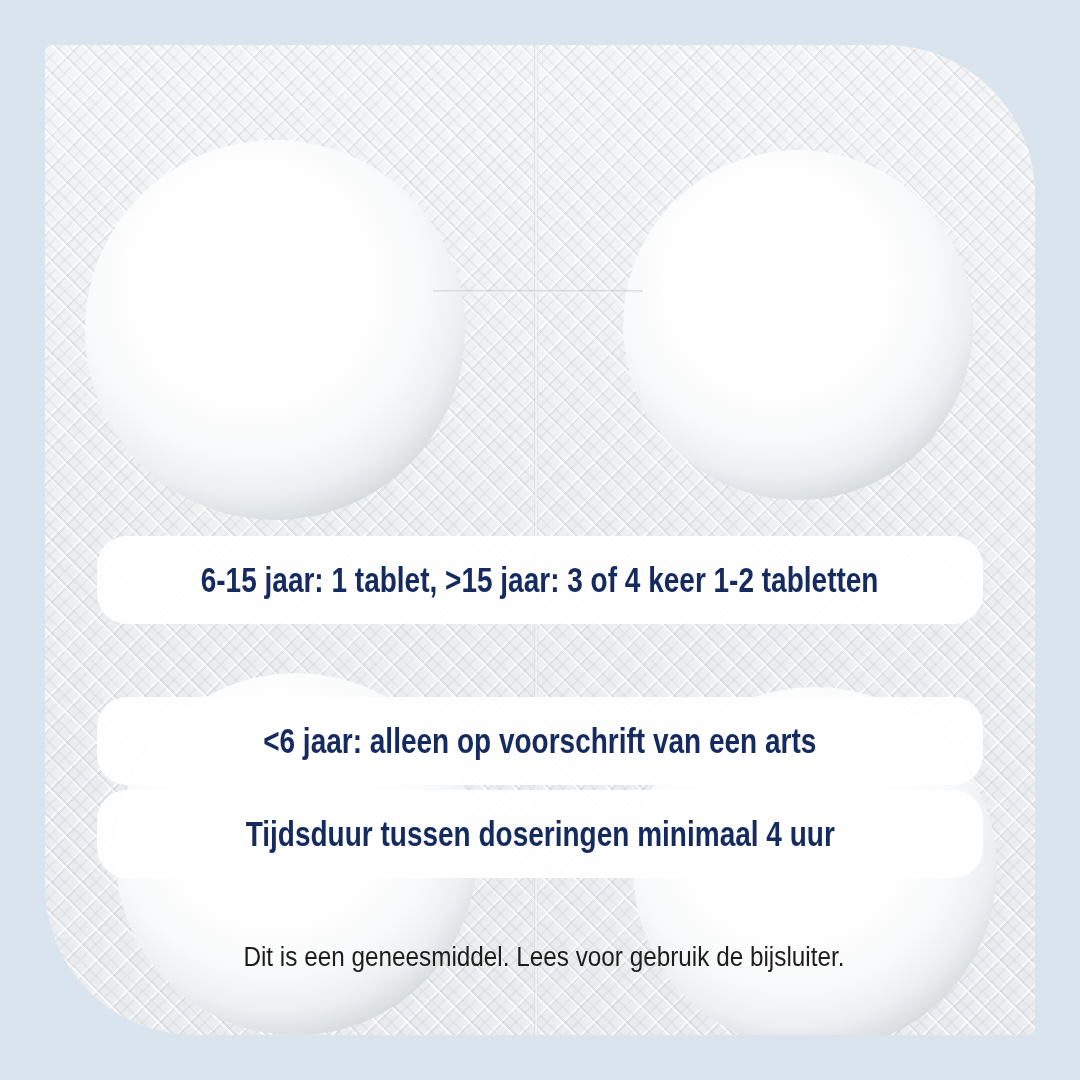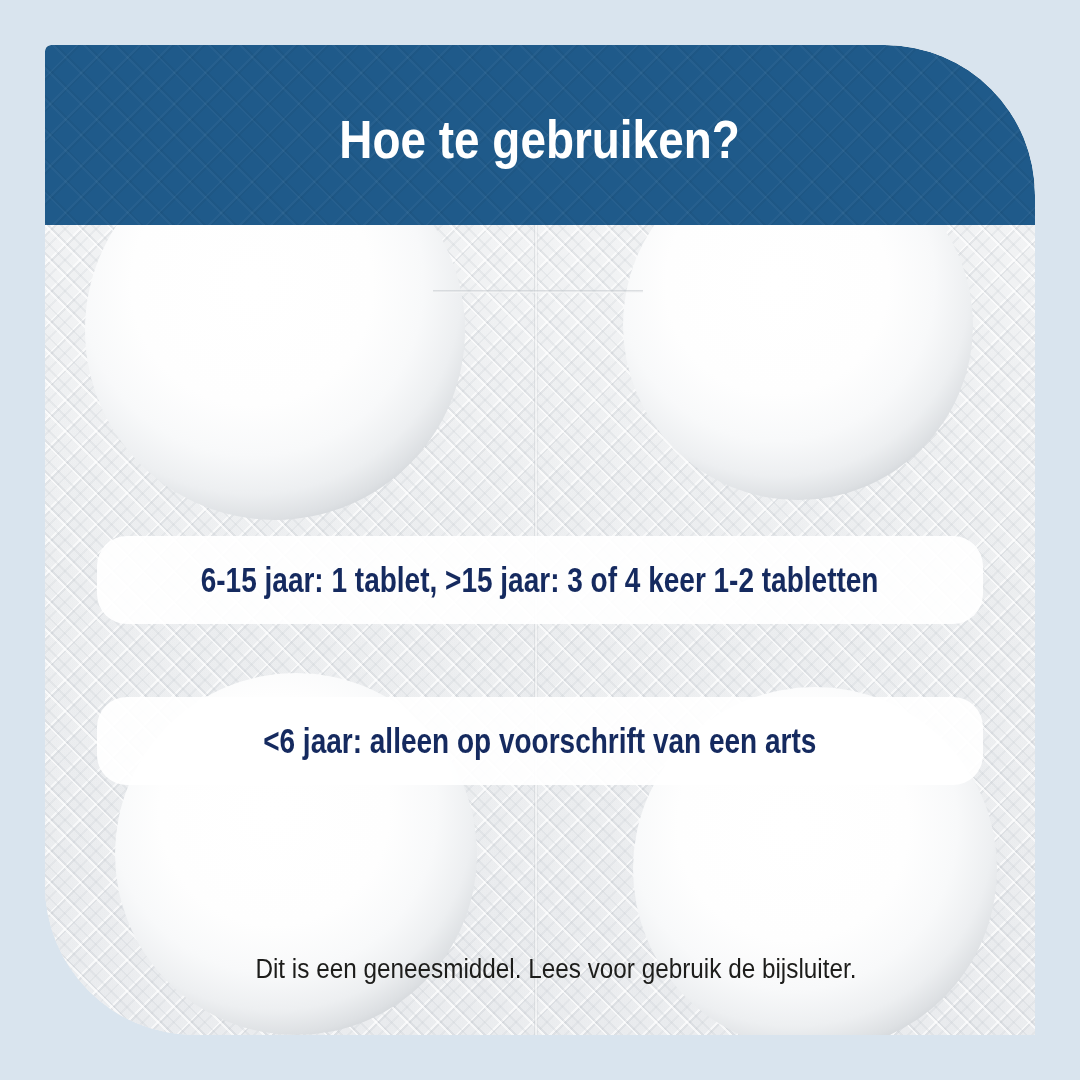--- a/index.html
+++ b/index.html
@@ -85,52 +85,52 @@
   .box-2{top:491px;}
   .box-3{top:621px;margin-top:31px;}
   .box-4{top:745px;}
   .box-text{
     color:var(--box-text,#152a5f);
     font-size:35px;font-weight:bold;white-space:nowrap;
     transform:scaleX(0.8);transform-origin:center;
   }
   
   .disclaimer{
-    position:absolute;left:0;top:893px;width:100%;margin:16px;
+    position:absolute;left:0;top:893px;width:100%;margin:4px;
     text-align:center;
     color:var(--disclaimer-text,#1d1d1b);
     font-size:27px;font-weight:normal;white-space:nowrap;
   }
   .disclaimer span{display:inline-block;transform:scaleX(0.9);transform-origin:center;}
 </style>
 </head>
 <body>
 
 <div class="card">
 
   <div class="blister">
     <div class="dome dome-tl"></div>
     <div class="dome dome-tr"></div>
     <div class="dome dome-bl"></div>
     <div class="dome dome-br"></div>
     <div class="seam seam-v"></div>
     <div class="seam seam-h"></div>
   </div>
 
-  <header class="header">
-    <h1 class="title">Hoe te gebruiken?</h1>
-  </header>
 
 
   <div class="box box-2">
     <span class="box-text">6-15 jaar: 1 tablet, &gt;15 jaar: 3 of 4 keer 1-2 tabletten</span>
   </div>
 
   <div class="box box-3">
     <span class="box-text">&lt;6 jaar: alleen op voorschrift van een arts</span>
   </div>
 
+  <div class="box box-4">
+    <span class="box-text">Tijdsduur tussen doseringen minimaal 4 uur</span>
+  </div>
 
   <p class="disclaimer">
     <span>Dit is een geneesmiddel. Lees voor gebruik de bijsluiter.</span>
   </p>
 
 </div>
 
 </body></html>

